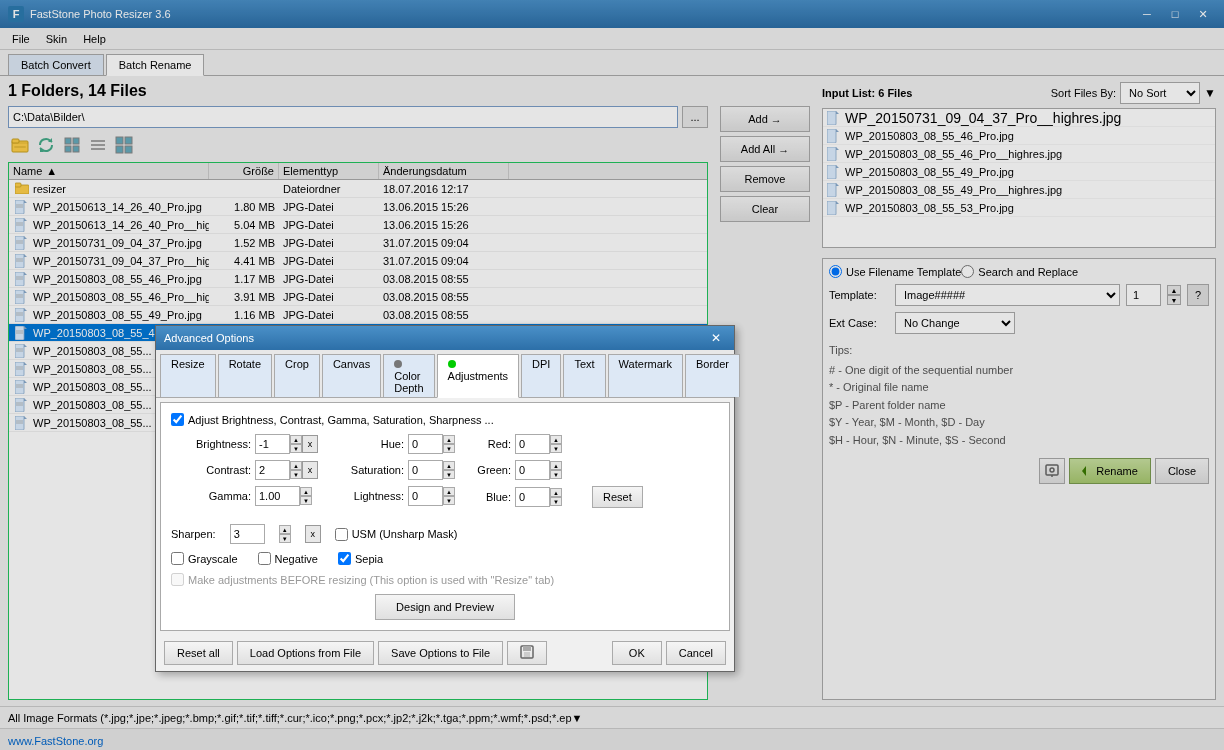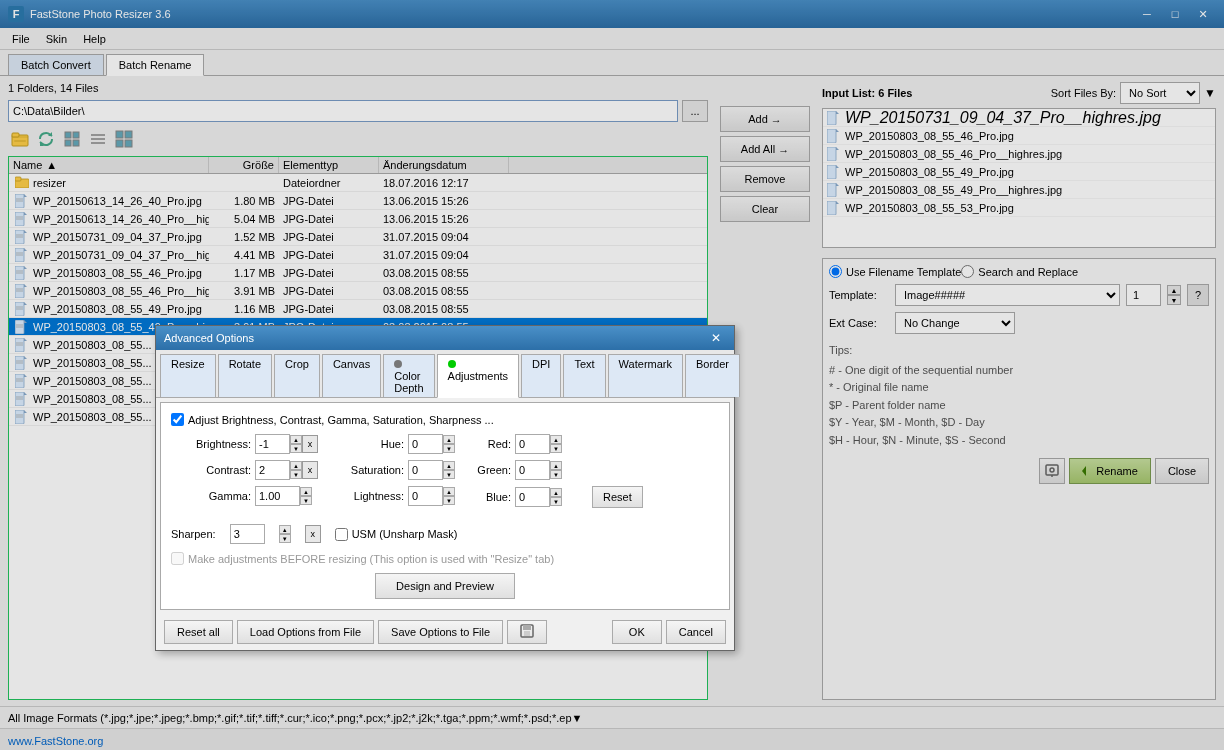--- a/index.html
+++ b/index.html
@@ -58,23 +58,23 @@
       color: #000;
     }
     .tab.active {
       background: #fff;
       border-bottom: 1px solid #fff;
       margin-bottom: -1px;
       z-index: 1;
     }
 
     .folder-info {
-      font-size: 11px;
+      font-size: 16px;
       margin-bottom: 6px;
-      font-weight: normal;
+      font-weight: bold;
     }
 
     .path-row {
       display: flex;
       align-items: center;
       margin-bottom: 6px;
       gap: 4px;
     }
     .path-input {
       flex: 1;
@@ -777,21 +777,21 @@
           <span style="font-size:12px;">▼</span>
         </div>
       </div>
 
       <div class="input-file-list" id="input-file-list">
           <div class="input-file-row">
             <span style="width: 14px; height: 14px; margin-right: 4px; display: inline-block; flex-shrink: 0;"><svg width="12" height="14" viewBox="0 0 12 14">
                 <rect x="0" y="0" width="9" height="14" rx="1" fill="#ddeeff" stroke="#88aacc" stroke-width="0.8"></rect>
                 <polygon points="9,0 12,3 9,3" fill="#88aacc"></polygon>
               </svg></span>
-            <span style="overflow: hidden; text-overflow: ellipsis; white-space: nowrap; font-size: 16px; font-style: italic;">WP_20150731_09_04_37_Pro__highres.jpg</span>
+            <span style="overflow: hidden; text-overflow: ellipsis; white-space: nowrap; font-size: 14px;">WP_20150731_09_04_37_Pro__highres.jpg</span>
           </div>
           <div class="input-file-row">
             <span style="width: 14px; height: 14px; margin-right: 4px; display: inline-block; flex-shrink: 0;"><svg width="12" height="14" viewBox="0 0 12 14">
                 <rect x="0" y="0" width="9" height="14" rx="1" fill="#ddeeff" stroke="#88aacc" stroke-width="0.8"></rect>
                 <polygon points="9,0 12,3 9,3" fill="#88aacc"></polygon>
               </svg></span>
             <span style="overflow: hidden; text-overflow: ellipsis; white-space: nowrap; font-size: 11px;">WP_20150803_08_55_46_Pro.jpg</span>
           </div>
           <div class="input-file-row">
             <span style="width: 14px; height: 14px; margin-right: 4px; display: inline-block; flex-shrink: 0;"><svg width="12" height="14" viewBox="0 0 12 14">
@@ -1040,20 +1040,34 @@
           <button style="width:12px;height:9px;font-size:6px;border:1px solid #aaa;background:#e8e8e8;cursor:pointer;">▲</button>
           <button style="width:12px;height:9px;font-size:6px;border:1px solid #aaa;background:#e8e8e8;cursor:pointer;">▼</button>
         </div>
         <button class="x-btn">x</button>
         <label class="checkbox-label">
           <input type="checkbox" style="">
           <span>USM (Unsharp Mask)</span>
         </label>
       </div>
 
+      <div class="checkbox-options-row">
+        <label class="checkbox-label">
+          <input type="checkbox" style="">
+          <span>Grayscale</span>
+        </label>
+        <label class="checkbox-label">
+          <input type="checkbox" style="">
+          <span>Negative</span>
+        </label>
+        <label class="checkbox-label">
+          <input type="checkbox" checked="" style="">
+          <span>Sepia</span>
+        </label>
+      </div>
 
       <div class="note-row">
         <label class="checkbox-label">
           <input type="checkbox" disabled="" style="">
           <span style="color:#999;">Make adjustments BEFORE resizing (This option is used with "Resize" tab)</span>
         </label>
       </div>
 
       <button class="design-btn">Design and Preview</button>
     </div>

